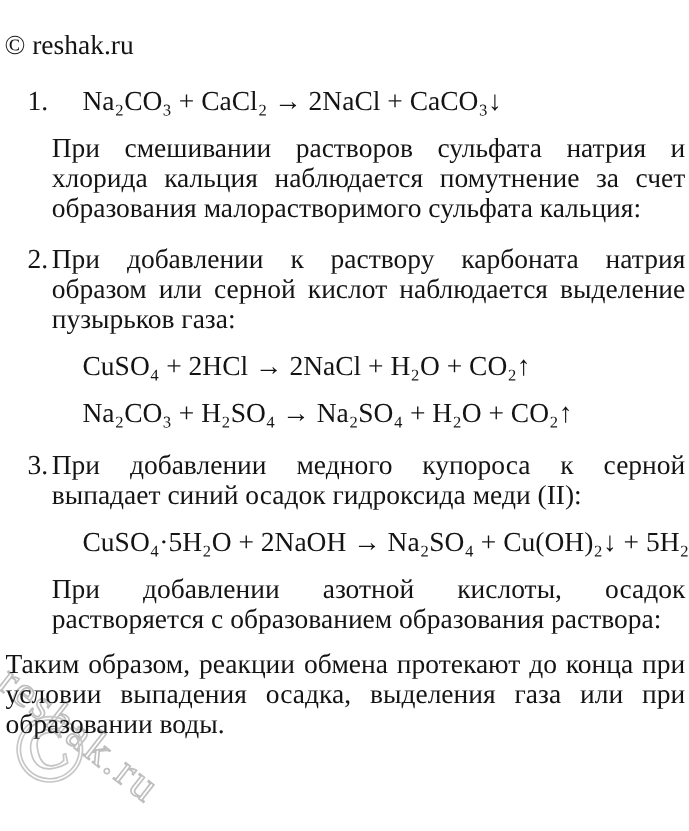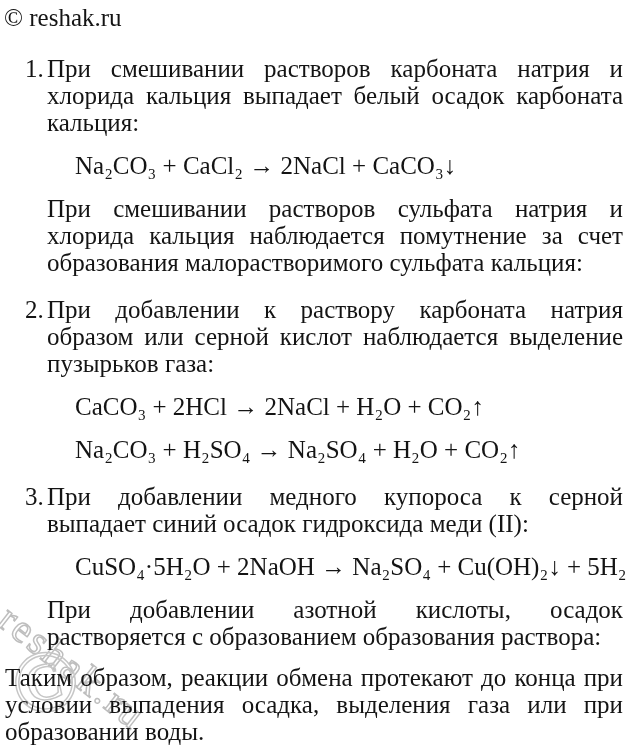--- a/index.html
+++ b/index.html
@@ -16,21 +16,21 @@
     box-sizing: border-box;
   }
   .content { position: relative; z-index: 1; padding: 4px 3px 0 0; }
   header.page-header {
     display: flex;
     justify-content: space-between;
     align-items: flex-start;
     padding: 0 6px 0 4px;
   }
   .doc-title { font-weight: bold; font-style: italic; }
-  .brand { font-style: normal; }
+  .brand { font-style: normal; margin-top: 24px; }
   .item { display: flex; margin-top: 20px; }
   .item:first-of-type { margin-top: 24px; }
   .item-num { flex: none; width: 22px; margin-left: 25px; }
   .item-body { flex: 1; min-width: 0; }
   .item-body > * { margin: 0; }
   .item-body > * + * { margin-top: 16px; }
   .para { text-align: justify; }
   .eq { margin-left: 28px; white-space: nowrap; }
   .conclusion { margin: 14px 0 0 5px; text-align: justify; }
   
@@ -62,31 +62,30 @@
 
   <div class="content">
 
     <header class="page-header">
       <span class="brand">© reshak.ru</span>
     </header>
 
     <div class="item">
       <span class="item-num">1.</span>
       <div class="item-body">
-        <p class="para">При смешивании растворов карбоната натрия и хлорида кальция выпадает белый осадок карбоната кальция:</p>
         <p class="eq">Na₂CO₃ + CaCl₂ → 2NaCl + CaCO₃↓</p>
         <p class="para">При смешивании растворов сульфата натрия и хлорида кальция наблюдается помутнение за счет образования малорастворимого сульфата кальция:</p>
       </div>
     </div>
 
     <div class="item">
       <span class="item-num">2.</span>
       <div class="item-body">
         <p class="para">При добавлении к раствору карбоната натрия образом или серной кислот наблюдается выделение пузырьков газа:</p>
-        <p class="eq">CaCO₃ + 2HCl → 2NaCl + H₂O + CO₂↑</p>
+        <p class="eq">CuSO₄ + 2HCl → 2NaCl + H₂O + CO₂↑</p>
         <p class="eq">Na₂CO₃ + H₂SO₄ → Na₂SO₄ + H₂O + CO₂↑</p>
       </div>
     </div>
 
     <div class="item">
       <span class="item-num">3.</span>
       <div class="item-body">
         <p class="para">При добавлении медного купороса к серной выпадает синий осадок гидроксида меди (II):</p>
         <p class="eq">CuSO₄·5H₂O + 2NaOH → Na₂SO₄ + Cu(OH)₂↓ + 5H₂O</p>
         <p class="para">При добавлении азотной кислоты, осадок растворяется с образованием образования раствора:</p>

